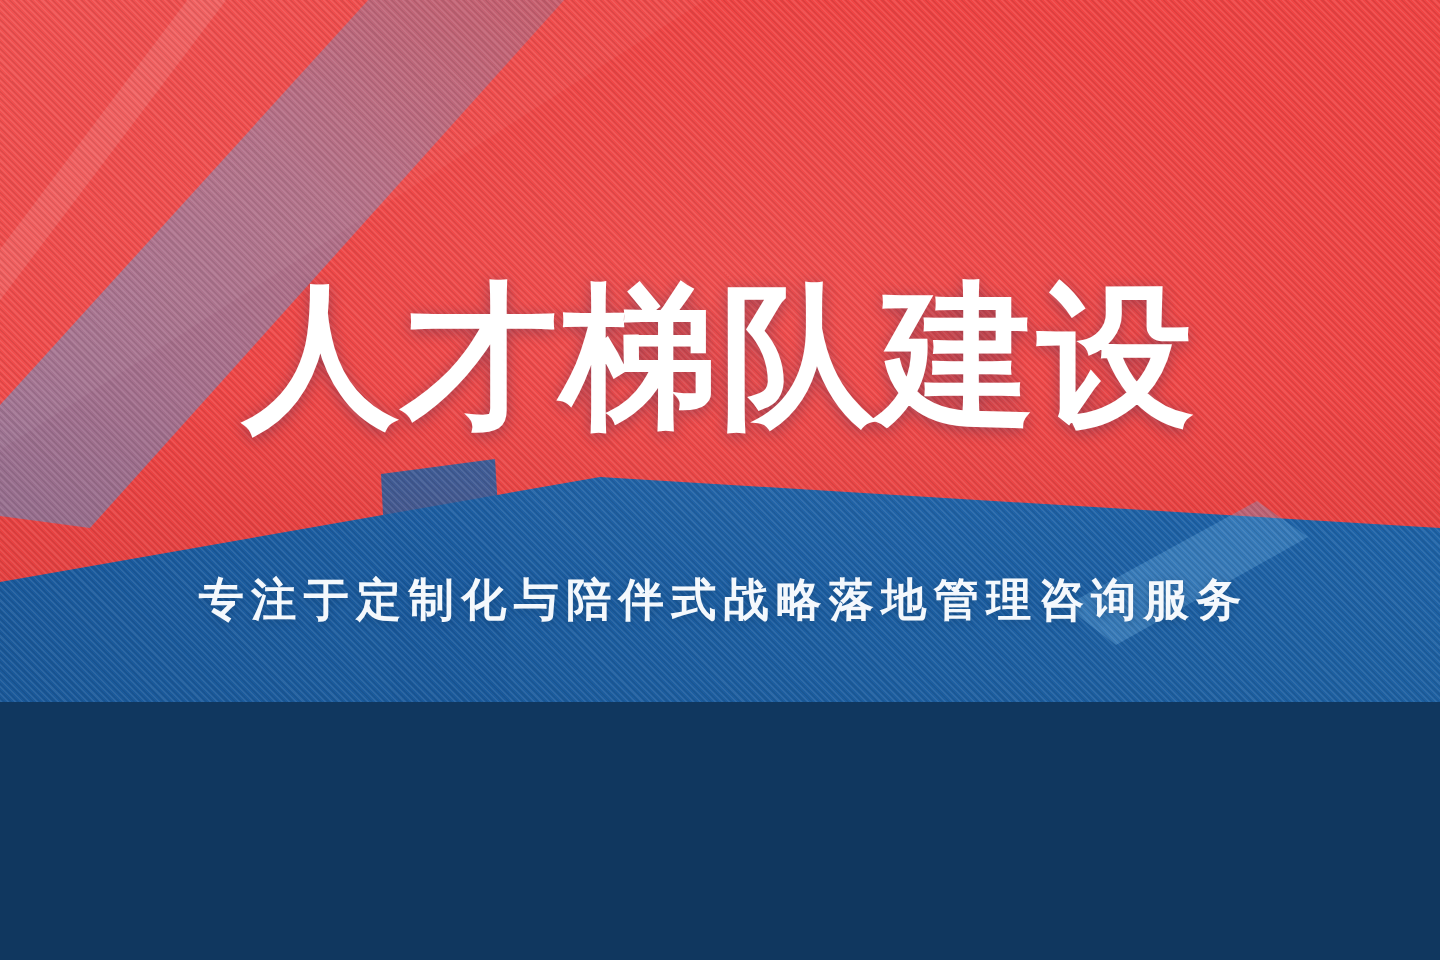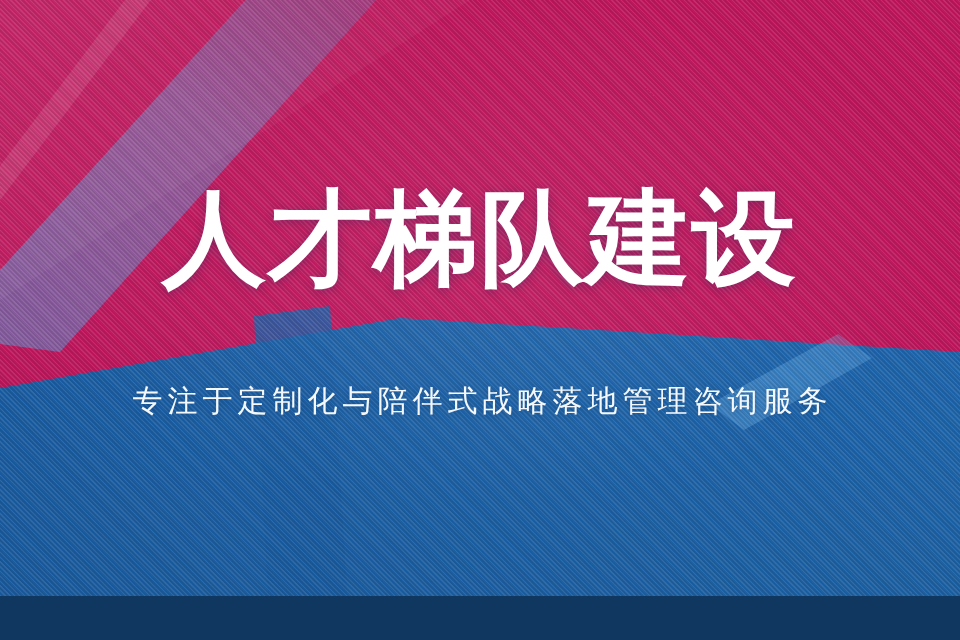--- a/index.html
+++ b/index.html
@@ -8,23 +8,23 @@
     padding: 0;
     background: #10375f;
   }
   body {
     font-family: "Liberation Sans", sans-serif;
   }
 
   #banner {
     position: relative;
     width: 960px;
-    height: 596px;
+    height: 468px;
     overflow: hidden;
-    background: #be185d;
+    background: #ef4444;
     user-select: none;
   }
 
   
   .bg-layer {
     position: absolute;
     inset: 0;
     overflow: hidden;
   }
   .bg-layer svg {
@@ -87,21 +87,21 @@
   }
 
   .subhead {
     position: absolute;
     top: 382px;
     left: 0;
     right: 0;
     text-align: center;
     color: #f4f8fc;
     font-family: "Liberation Serif", "DejaVu Serif", serif;
-    font-weight: 400;
+    font-weight: 700;
     font-size: 30px;
     line-height: 1.25;
     letter-spacing: 5px;
     text-indent: 5px;
     white-space: nowrap;
     text-shadow: 0 1px 6px rgba(8,48,92,0.35);
   }
 </style>
 </head>
 <body>

